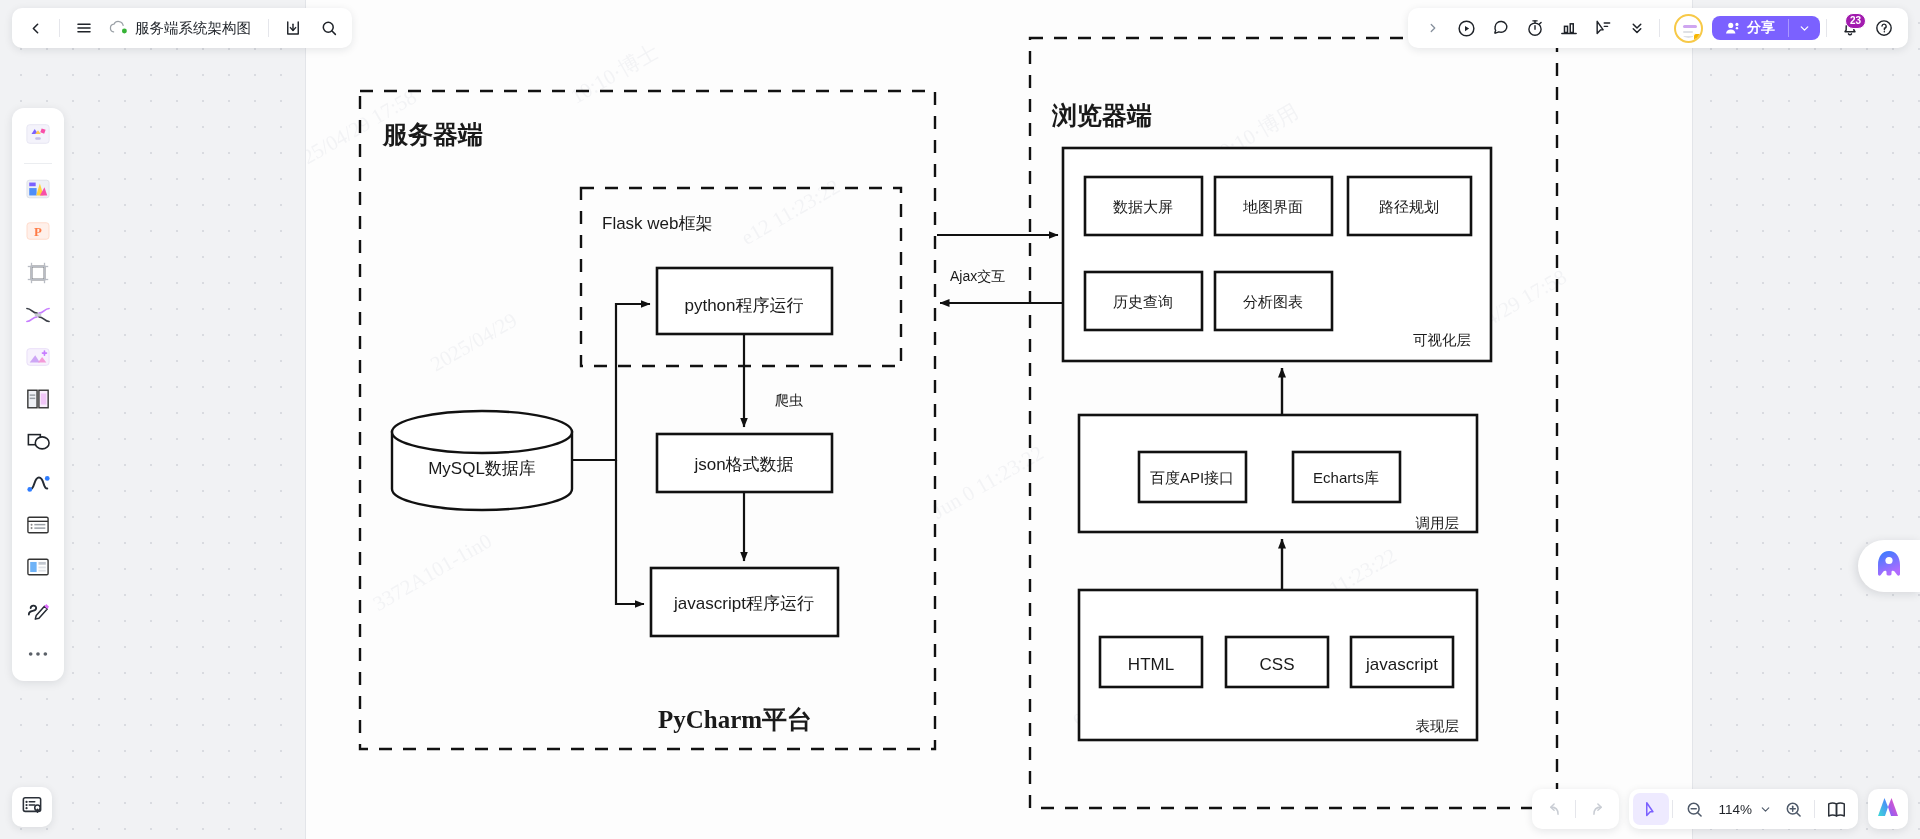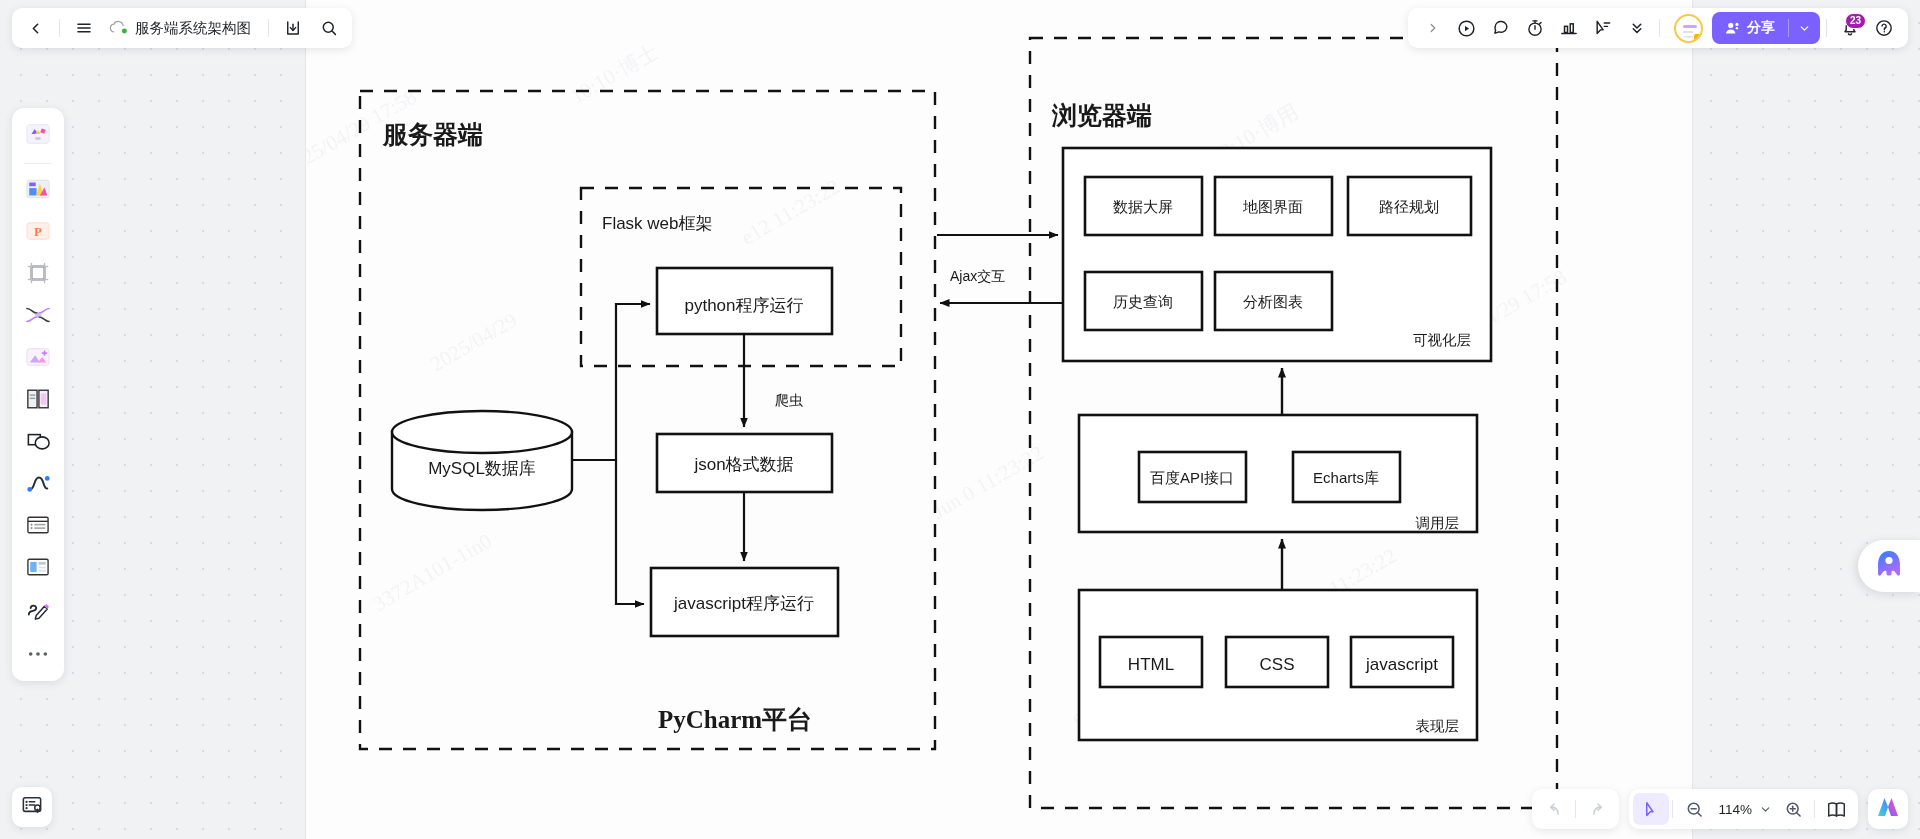--- a/index.html
+++ b/index.html
@@ -69,21 +69,21 @@
     background: #fff; cursor: pointer; flex: none;
   }
   .av-inner { position: absolute; inset: 3px; border-radius: 50%; overflow: hidden; background:#fff;}
   .av-l1 { position:absolute; left:4px; top:6px; width:14px; height:3px; background:#cfa6f0; border-radius:2px;}
   .av-l2 { position:absolute; left:4px; top:12px; width:10px; height:2.5px; background:#dfe1e6; border-radius:2px;}
   .av-l3 { position:absolute; left:4px; top:17px; width:13px; height:2.5px; background:#dfe1e6; border-radius:2px;}
   .av-dot { position:absolute; right:-1px; bottom:-1px; width:9px; height:9px;
             background:#f7b500; border-radius:3px; border:1.5px solid #fff;}
   .share-btn {
     display: flex; align-items: center; background: #7b61ff; border-radius: 8px;
-    height: 32px; color: #fff; cursor: pointer; overflow: hidden;
+    height: 24px; color: #fff; cursor: pointer; overflow: hidden;
   }
   .share-main { display: flex; align-items: center; gap: 6px; padding: 0 13px 0 12px; height:100%; }
   .share-txt { font-size: 14px; font-weight: 600; }
   .share-cv { width: 1px; height: 18px; background: rgba(255,255,255,.35); }
   .share-caret { padding: 0 9px; display:flex; align-items:center; height:100%; }
   .bell-wrap { position: relative; }
   .badge {
     position: absolute; top: 1px; right: 0px; background: #a21caf; color: #fff;
     font-size: 10px; font-weight: 700; border-radius: 9px; padding: 0px 4px;
     min-width: 17px; text-align: center; line-height: 14px; border:1.5px solid #fff;

